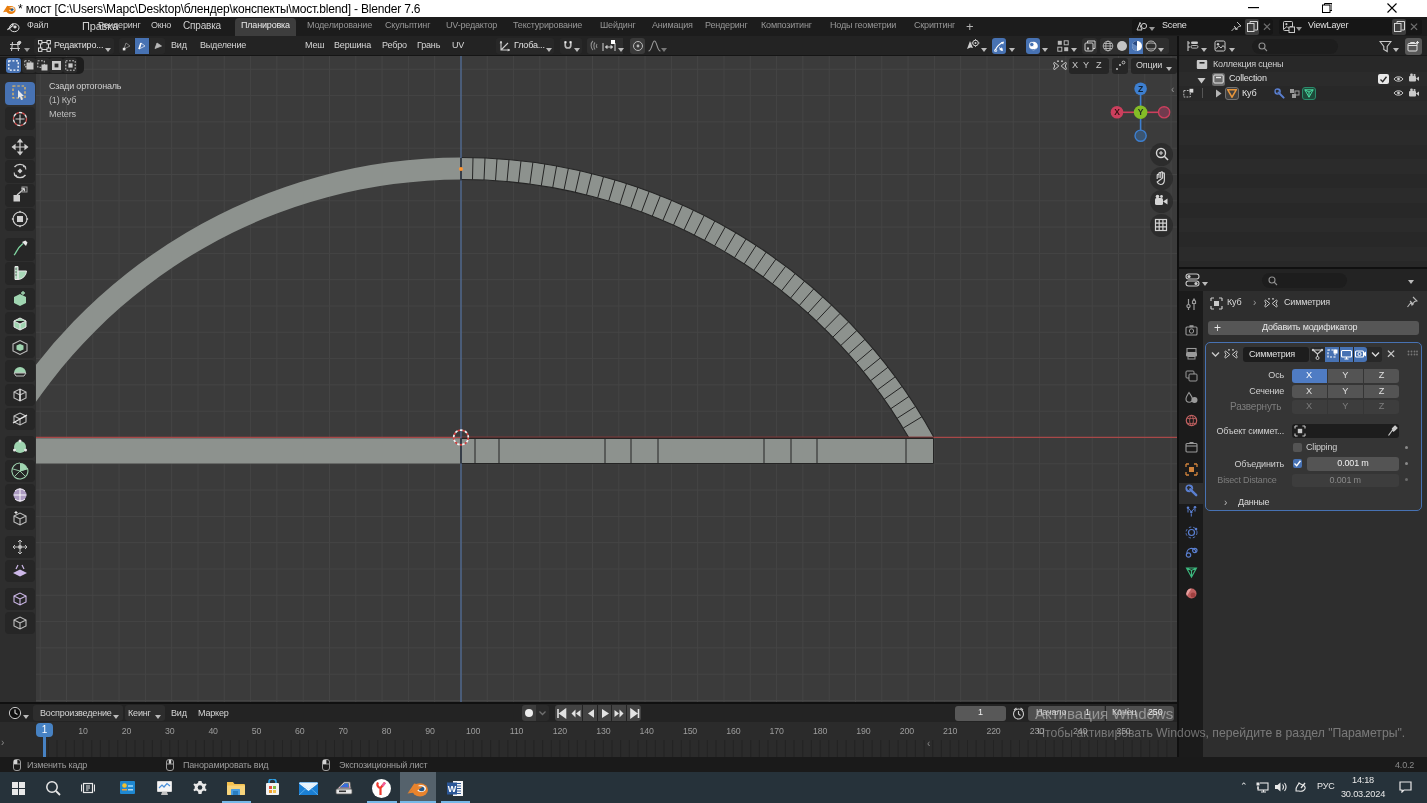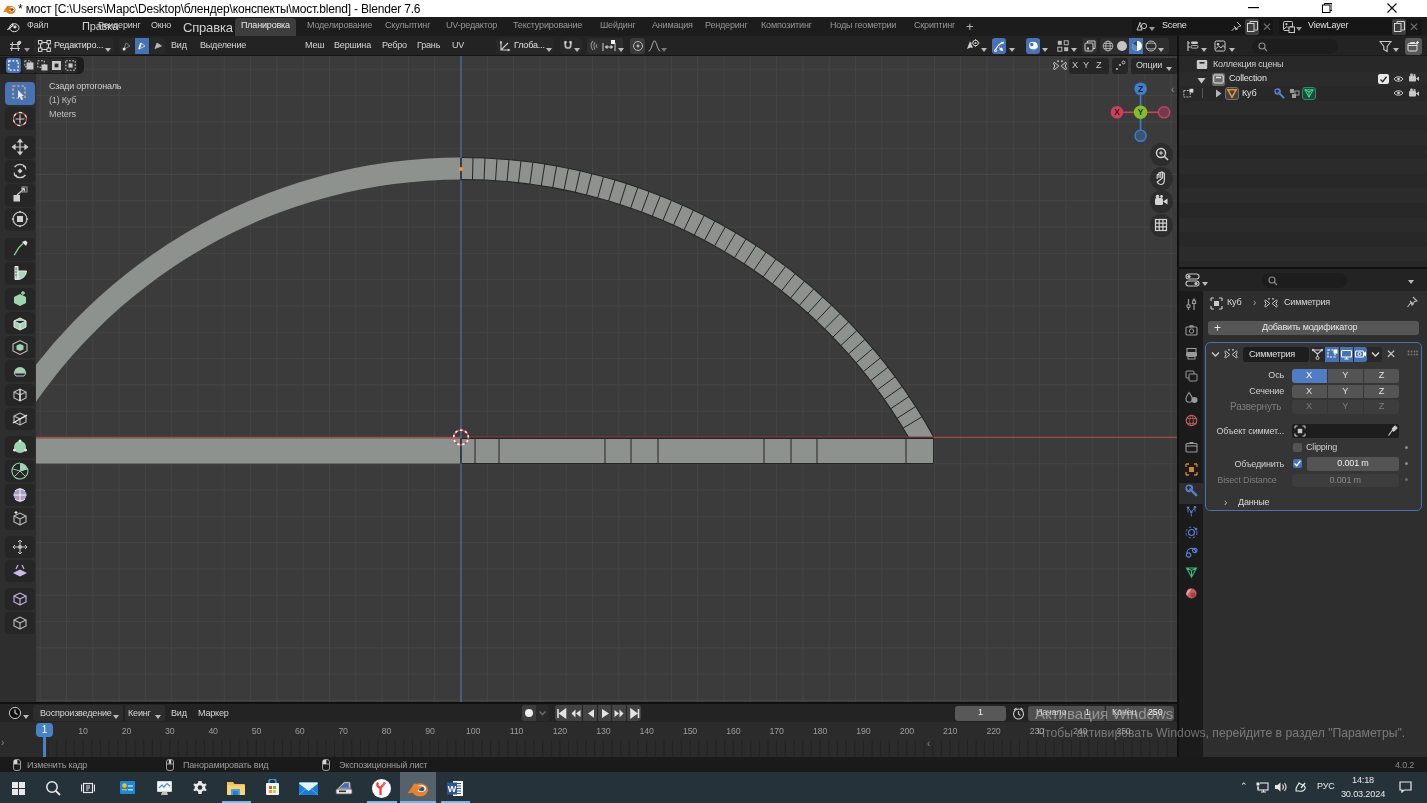--- a/index.html
+++ b/index.html
@@ -28,21 +28,21 @@
 <div class="ab" style="left:0;top:17px;width:1427px;height:19px;background:#1c1c1c;"></div>
 <svg class="ab" style="left:7px;top:21px" width="13" height="12" viewBox="0 0 13 12">
 <ellipse cx="7.3" cy="6.7" rx="4.7" ry="4" fill="none" stroke="#dcdcdc" stroke-width="1"></ellipse>
 <ellipse cx="8" cy="6" rx="1.7" ry="1.4" fill="#dcdcdc"></ellipse>
 <path d="M0.4 8.8 L6.2 4.2 M6.6 3.6 L4.8 3.1" stroke="#dcdcdc" stroke-width="1.2" fill="none"></path>
 </svg>
 <div class="tx" style="left:27px;top:20px;font-size:9px;color:#cfcfcf;">Файл</div>
 <div class="tx" style="left:58px;top:20px;font-size:11px;color:#cfcfcf;padding-left:24px;">Правка</div>
 <div class="tx" style="left:98px;top:20px;font-size:9px;color:#cfcfcf;">Рендеринг</div>
 <div class="tx" style="left:151px;top:20px;font-size:9px;color:#cfcfcf;">Окно</div>
-<div class="tx" style="left:183px;top:20px;font-size:13px;color:#cfcfcf;">Справка</div>
+<div class="tx" style="left:183px;top:20px;font-size:10px;color:#cfcfcf;">Справка</div>
 <div class="ab" style="left:235px;top:18px;width:61px;height:18px;background:#3d3d3d;border-radius:4px 4px 0 0;"></div>
 <div class="tx" style="left:241px;top:20px;font-size:9px;color:#eaeaea;">Планировка</div>
 <div class="tx" style="left:307px;top:20px;font-size:9px;color:#979797;">Моделирование</div>
 <div class="tx" style="left:385px;top:20px;font-size:9px;color:#979797;">Скульптинг</div>
 <div class="tx" style="left:446px;top:20px;font-size:9px;color:#979797;">UV-редактор</div>
 <div class="tx" style="left:513px;top:20px;font-size:9px;color:#979797;">Текстурирование</div>
 <div class="tx" style="left:600px;top:20px;font-size:9px;color:#979797;">Шейдинг</div>
 <div class="tx" style="left:652px;top:20px;font-size:9px;color:#979797;">Анимация</div>
 <div class="tx" style="left:705px;top:20px;font-size:9px;color:#979797;">Рендеринг</div>
 <div class="tx" style="left:761px;top:20px;font-size:9px;color:#979797;">Композитинг</div>

